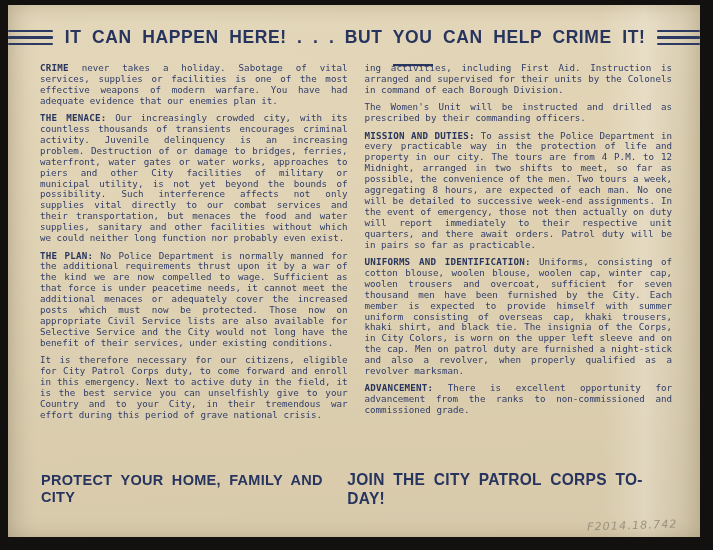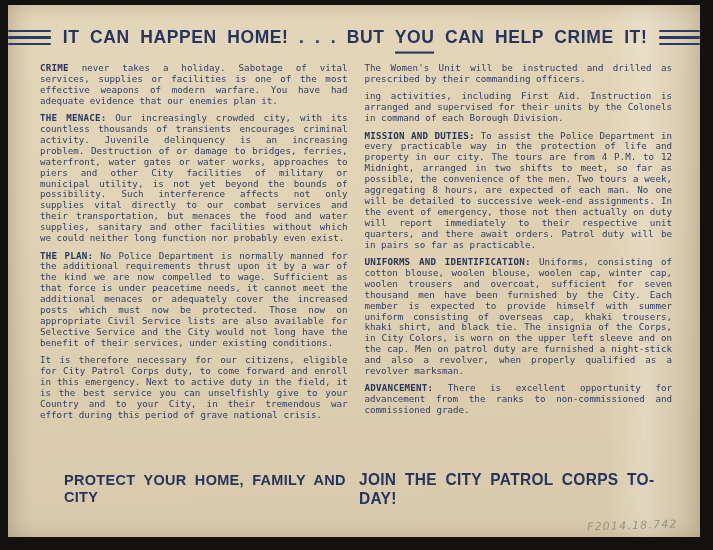--- a/index.html
+++ b/index.html
@@ -25,41 +25,41 @@
     color:#28365f;
   }
   .rule-group{display:flex;flex-direction:column;gap:4px;}
   .rule-group .rule{height:2.6px;background:#2c3a63;border-radius:1px;}
   .rule-left{width:60px;}
   .rule-right{width:57px;}
   .header-text{
     font-size:17.5px;font-weight:bold;letter-spacing:0.6px;word-spacing:5px;
     color:#26345e;white-space:nowrap;transform:scaleY(1.04);
   }
-  .emph{border-bottom:2.4px solid #26345e;padding-bottom:4px;text-align:center;}
+  .emph{border-bottom:2.4px solid #26345e;padding-bottom:16px;text-align:center;}
   
   .columns{
     display:flex;gap:17px;
     padding:15px 28px 0 32px;
     flex:0 0 auto;
   }
   .col{
     width:50%;
     font-family:"DejaVu Sans Mono","Liberation Mono",monospace;
     font-size:9.2px;line-height:10.9px;
     color:#303d69;
     text-align:justify;
   }
   .para{margin:0 0 6.5px 0;}
   .ph{font-weight:bold;color:#28365f;letter-spacing:0.2px;}
   
   .footer{
     margin-top:auto;
     display:flex;justify-content:center;align-items:baseline;
-    padding:0 38px 30px 56px;
+    padding:0 38px 30px 33px;
     color:#26345e;font-weight:bold;
   }
   .footer-left{font-size:14.5px;word-spacing:4px;letter-spacing:0.3px;transform:scaleY(1.05);}
   .footer-right{font-size:15.5px;word-spacing:4px;letter-spacing:0.3px;transform:scaleY(1.05);}
   
   .accession{
     position:absolute;right:22px;bottom:5px;
     font-family:"DejaVu Sans",sans-serif;font-style:italic;
     font-size:11px;color:#99917f;letter-spacing:1.2px;
     transform:rotate(-1.8deg);
@@ -69,38 +69,38 @@
 <body>
 
 <div class="paper">
 
   <div class="header">
     <span class="rule-group rule-left">
       <span class="rule"></span>
         <span class="rule"></span>
         <span class="rule"></span>
     </span>
-    <span class="header-text"><span>IT CAN HAPPEN HOME! . . . BUT</span> <span class="emph">YOU</span> <span>CAN HELP CRIME IT!</span></span>
+    <span class="header-text"><span>IT CAN HAPPEN HERE! . . . BUT</span> <span class="emph">YOU</span> <span>CAN HELP CRIME IT!</span></span>
     <span class="rule-group rule-right">
       <span class="rule"></span>
         <span class="rule"></span>
         <span class="rule"></span>
     </span>
   </div>
 
   <div class="columns">
     <div class="col">
       <p class="para"><span class="ph">CRIME</span><span> never takes a holiday. Sabotage of vital services, supplies or facilities is one of the most effective weapons of modern warfare. You have had adequate evidence that our enemies plan it.</span></p>
       <p class="para"><span class="ph">THE MENACE:</span><span> Our increasingly crowded city, with its countless thousands of transients encourages criminal activity. Juvenile delinquency is an increasing problem. Destruction of or damage to bridges, ferries, waterfront, water gates or water works, approaches to piers and other City facilities of military or municipal utility, is not yet beyond the bounds of possibility. Such interference affects not only supplies vital directly to our combat services and their transportation, but menaces the food and water supplies, sanitary and other facilities without which we could neither long function nor probably even exist.</span></p>
       <p class="para"><span class="ph">THE PLAN:</span><span> No Police Department is normally manned for the additional requirements thrust upon it by a war of the kind we are now compelled to wage. Sufficient as that force is under peacetime needs, it cannot meet the additional menaces or adequately cover the increased posts which must now be protected. Those now on appropriate Civil Service lists are also available for Selective Service and the City would not long have the benefit of their services, under existing conditions.</span></p>
       <p class="para"><span>It is therefore necessary for our citizens, eligible for City Patrol Corps duty, to come forward and enroll in this emergency. Next to active duty in the field, it is the best service you can unselfishly give to your Country and to your City, in their tremendous war effort during this period of grave national crisis.</span></p>
     </div>
     <div class="col">
+      <p class="para"><span>ing activities, including First Aid. Instruction is arranged and supervised for their units by the Colonels in command of each Borough Division.</span></p>
       <p class="para"><span>The Women's Unit will be instructed and drilled as prescribed by their commanding officers.</span></p>
-      <p class="para"><span>ing activities, including First Aid. Instruction is arranged and supervised for their units by the Colonels in command of each Borough Division.</span></p>
       <p class="para"><span class="ph">MISSION AND DUTIES:</span><span> To assist the Police Department in every practicable way in the protection of life and property in our city. The tours are from 4 P.M. to 12 Midnight, arranged in two shifts to meet, so far as possible, the convenience of the men. Two tours a week, aggregating 8 hours, are expected of each man. No one will be detailed to successive week-end assignments. In the event of emergency, those not then actually on duty will report immediately to their respective unit quarters, and there await orders. Patrol duty will be in pairs so far as practicable.</span></p>
       <p class="para"><span class="ph">UNIFORMS AND IDENTIFICATION:</span><span> Uniforms, consisting of cotton blouse, woolen blouse, woolen cap, winter cap, woolen trousers and overcoat, sufficient for seven thousand men have been furnished by the City. Each member is expected to provide himself with summer uniform consisting of overseas cap, khaki trousers, khaki shirt, and black tie. The insignia of the Corps, in City Colors, is worn on the upper left sleeve and on the cap. Men on patrol duty are furnished a night-stick and also a revolver, when properly qualified as a revolver marksman.</span></p>
       <p class="para"><span class="ph">ADVANCEMENT:</span><span> There is excellent opportunity for advancement from the ranks to non-commissioned and commissioned grade.</span></p>
     </div>
   </div>
 
   <div class="footer">
     <span class="footer-left">PROTECT YOUR HOME, FAMILY AND CITY</span>
     <span class="footer-right">JOIN THE CITY PATROL CORPS TO-DAY!</span>
   </div>

